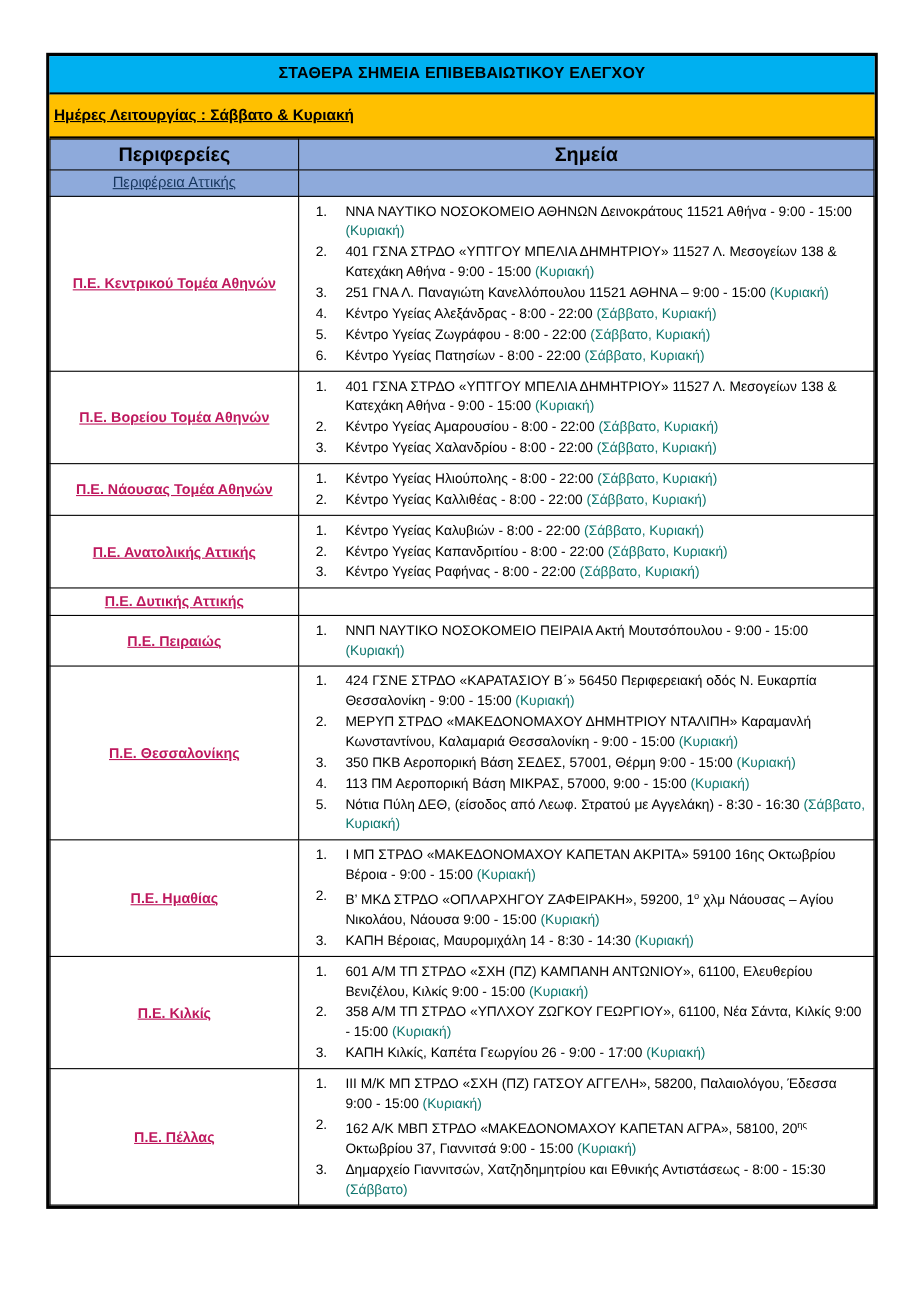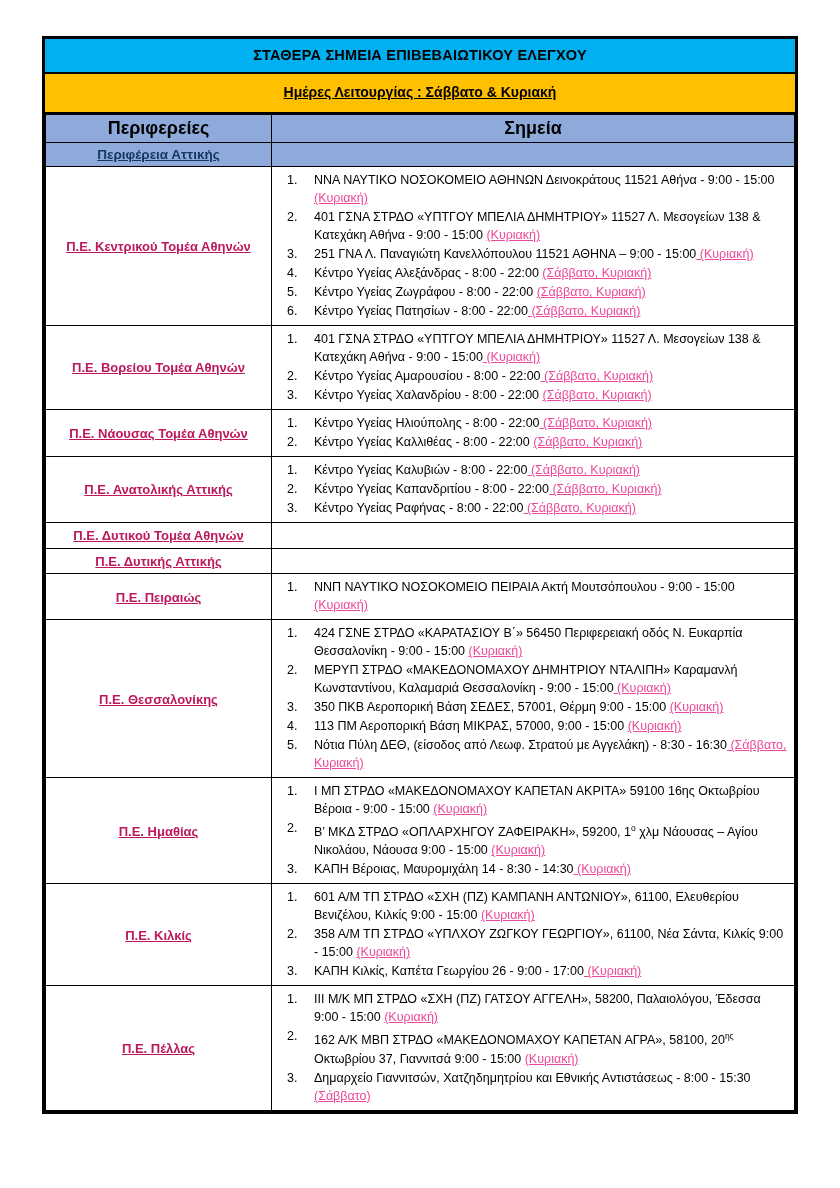--- a/index.html
+++ b/index.html
@@ -3,61 +3,61 @@
 <meta charset="utf-8">
 <style>
   * { box-sizing: border-box; }
   html,body { margin:0; padding:0; }
   body {
     width:840px; height:1188px; background:#ffffff;
     font-family:"Liberation Sans", sans-serif; color:#000;
     position:relative; overflow:hidden;
   }
   .doc {
-    position:absolute; left:42px; top:36px; width:756px;
+    position:absolute; left:42px; top:48px; width:756px;
     border:3px solid #000000; background:#fff;
   }
   .bar-title {
     background:#00b0f0; border-bottom:2px solid #000;
     text-align:center; font-weight:bold; font-size:14.5px;
     padding:8px 4px 9px;
     letter-spacing:0.2px;
   }
   .bar-days {
     background:#ffc000; border-bottom:2px solid #000;
-    text-align:center; font-weight:bold; font-size:14px;
+    font-weight:bold; font-size:14px;
     padding:10px 4px 12px;
   }
   .bar-days .u { text-decoration:underline; }
   table { width:100%; border-collapse:collapse; table-layout:fixed; }
   td { border:1.5px solid #000; vertical-align:middle; }
   col.c-left { width:226px; }
   .hdr-cell {
     background:#8eaadb; font-weight:bold; text-align:center;
     font-size:18px; padding:3px 2px;
   }
   .section-cell { background:#8eaadb; text-align:center; padding:2px; }
   .section-label {
-    font-weight:bold; text-decoration:underline; color:#17365d;
+    font-weight:normal; text-decoration:underline; color:#17365d;
     font-size:13.5px; line-height:1.35; display:inline-block;
   }
   .region-cell { text-align:center; padding:3px 4px; }
   .region-link {
     color:#be185d; font-weight:bold; text-decoration:underline;
     font-size:13px; line-height:1.35; display:inline-block; cursor:pointer;
   }
   .pts-cell { padding:4px 6px 4px 0; vertical-align:top; }
   .pt { display:flex; margin:0 0 1px 0; }
   .num {
     flex:0 0 42px; padding-left:15px; font-size:12.5px; line-height:18px;
   }
   .ptxt { flex:1; font-size:12.5px; line-height:18px; }
   .t-n { }
   .t-u { }
-  .t-r { color:#ec4899;text-decoration:underline; }
+  .t-r { color:#0f766e; }
   .t-sup { vertical-align:super; font-size:8.5px; text-decoration:none; }
   .empty-cell { height:24px; }
 </style>
 </head>
 <body>
 
 <div class="doc">
   <div class="bar-title">ΣΤΑΘΕΡΑ ΣΗΜΕΙΑ ΕΠΙΒΕΒΑΙΩΤΙΚΟΥ ΕΛΕΓΧΟΥ</div>
   <div class="bar-days">
     <span class="u">Ημέρες Λειτουργίας : Σάββατο &amp; Κυριακή</span>
@@ -146,24 +146,20 @@
               <span class="num">2.</span>
               <span class="ptxt"><span class="t-n">Κέντρο Υγείας Καπανδριτίου - </span><span class="t-u">8:00 - 22:00</span><span class="t-r"> (Σάββατο, Κυριακή)</span></span>
             </div>
             <div class="pt">
               <span class="num">3.</span>
               <span class="ptxt"><span class="t-n">Κέντρο Υγείας Ραφήνας - </span><span class="t-u">8:00 - 22:00</span><span class="t-r"> (Σάββατο, Κυριακή)</span></span>
             </div>
           </td>
         </tr>
         <tr>
-          <td class="region-cell"><span class="region-link">Π.Ε. Δυτικού Τομέα Αθηνών</span></td>
-          <td class="pts-cell empty-cell"></td>
-        </tr>
-        <tr>
           <td class="region-cell"><span class="region-link">Π.Ε. Δυτικής Αττικής</span></td>
           <td class="pts-cell empty-cell"></td>
         </tr>
         <tr>
           <td class="region-cell"><span class="region-link">Π.Ε. Πειραιώς</span></td>
           <td class="pts-cell">
             <div class="pt">
               <span class="num">1.</span>
               <span class="ptxt"><span class="t-n">ΝΝΠ ΝΑΥΤΙΚΟ ΝΟΣΟΚΟΜΕΙΟ ΠΕΙΡΑΙΑ Ακτή Μουτσόπουλου - </span><span class="t-u">9:00 - 15:00</span><span class="t-r"> (Κυριακή)</span></span>
             </div>

